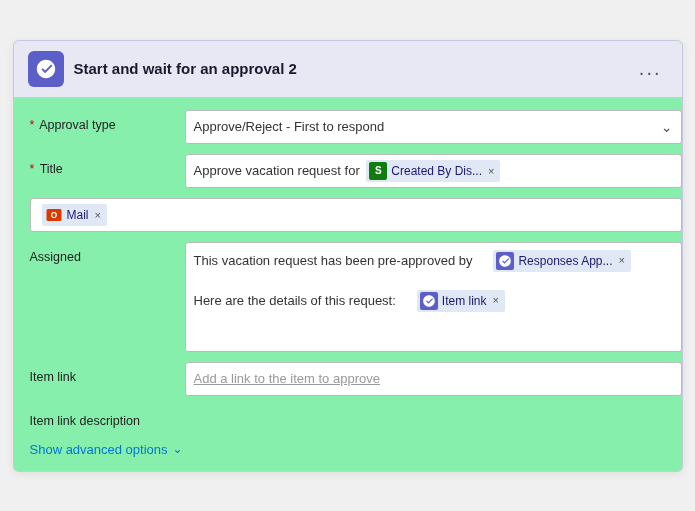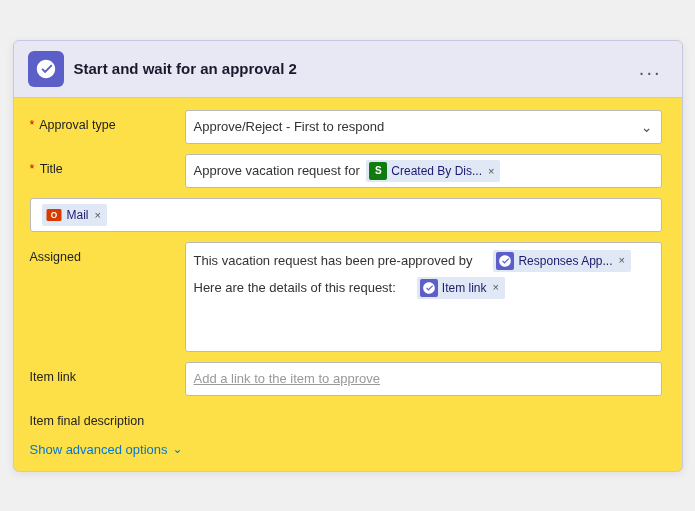--- a/index.html
+++ b/index.html
@@ -7,21 +7,21 @@
       font-family: 'Segoe UI', Arial, sans-serif;
       font-size: 13px;
       background: #f0f0f0;
       display: flex;
       justify-content: center;
       align-items: center;
       width: 695px;
       height: 511px;
     }
     .card {
-      background: #fde047;
+      background: #86efac;
       border: 1.5px solid #c8c8e0;
       border-radius: 6px;
       width: 670px;
       overflow: hidden;
       box-shadow: 0 2px 8px rgba(0,0,0,0.08);
     }
     .card-header {
       background: #e8e8f5;
       display: flex;
       align-items: center;
@@ -54,21 +54,21 @@
       color: #1a1a2e;
     }
     .dots-menu {
       cursor: pointer;
       color: #555;
       font-size: 20px;
       letter-spacing: 2px;
       padding: 2px 6px;
     }
     .card-body {
-      padding: 12px 20px 14px 16px;
+      padding: 12px 0 14px 16px;
     }
     .form-row {
       display: flex;
       align-items: flex-start;
       margin-bottom: 10px;
     }
     .form-label {
       width: 155px;
       min-width: 155px;
       font-size: 12.5px;
@@ -246,21 +246,21 @@
           <span class="token">
             <span class="token-icon blue">
               <svg width="14" height="14" viewBox="0 0 24 24" fill="white">
                   <path d="M12 2C6.48 2 2 6.48 2 12s4.48 10 10 10 10-4.48 10-10S17.52 2 12 2zm-1 14.5l-4-4 1.41-1.41L11 13.67l6.59-6.58L19 8.5l-8 8z"></path>
                 </svg>
             </span>
             <span>Responses App...</span>
             <span class="token-close">×</span>
           </span>
         </div>
-        <div style="margin-top:3px;">
+        <div style="margin-top:16px;">
           <div class="details-line">
             <span>Here are the details of this request:</span>
             <span class="token">
               <span class="token-icon blue">
                 <svg width="14" height="14" viewBox="0 0 24 24" fill="white">
                     <path d="M12 2C6.48 2 2 6.48 2 12s4.48 10 10 10 10-4.48 10-10S17.52 2 12 2zm-1 14.5l-4-4 1.41-1.41L11 13.67l6.59-6.58L19 8.5l-8 8z"></path>
                   </svg>
               </span>
               <span>Item link</span>
               <span class="token-close">×</span>
@@ -274,21 +274,21 @@
       <div class="form-label">
         <span>Item link</span>
       </div>
       <div class="form-control">
         <span class="placeholder-text">Add a link to the item to approve</span>
       </div>
     </div>
 
     <div class="form-row">
       <div class="form-label">
-        <span>Item final description</span>
+        <span>Item link description</span>
       </div>
     </div>
 
     <div class="show-advanced">
       <span>Show advanced options</span>
       <span class="show-advanced-arrow">⌄</span>
     </div>
 
   </div>
 </div>

